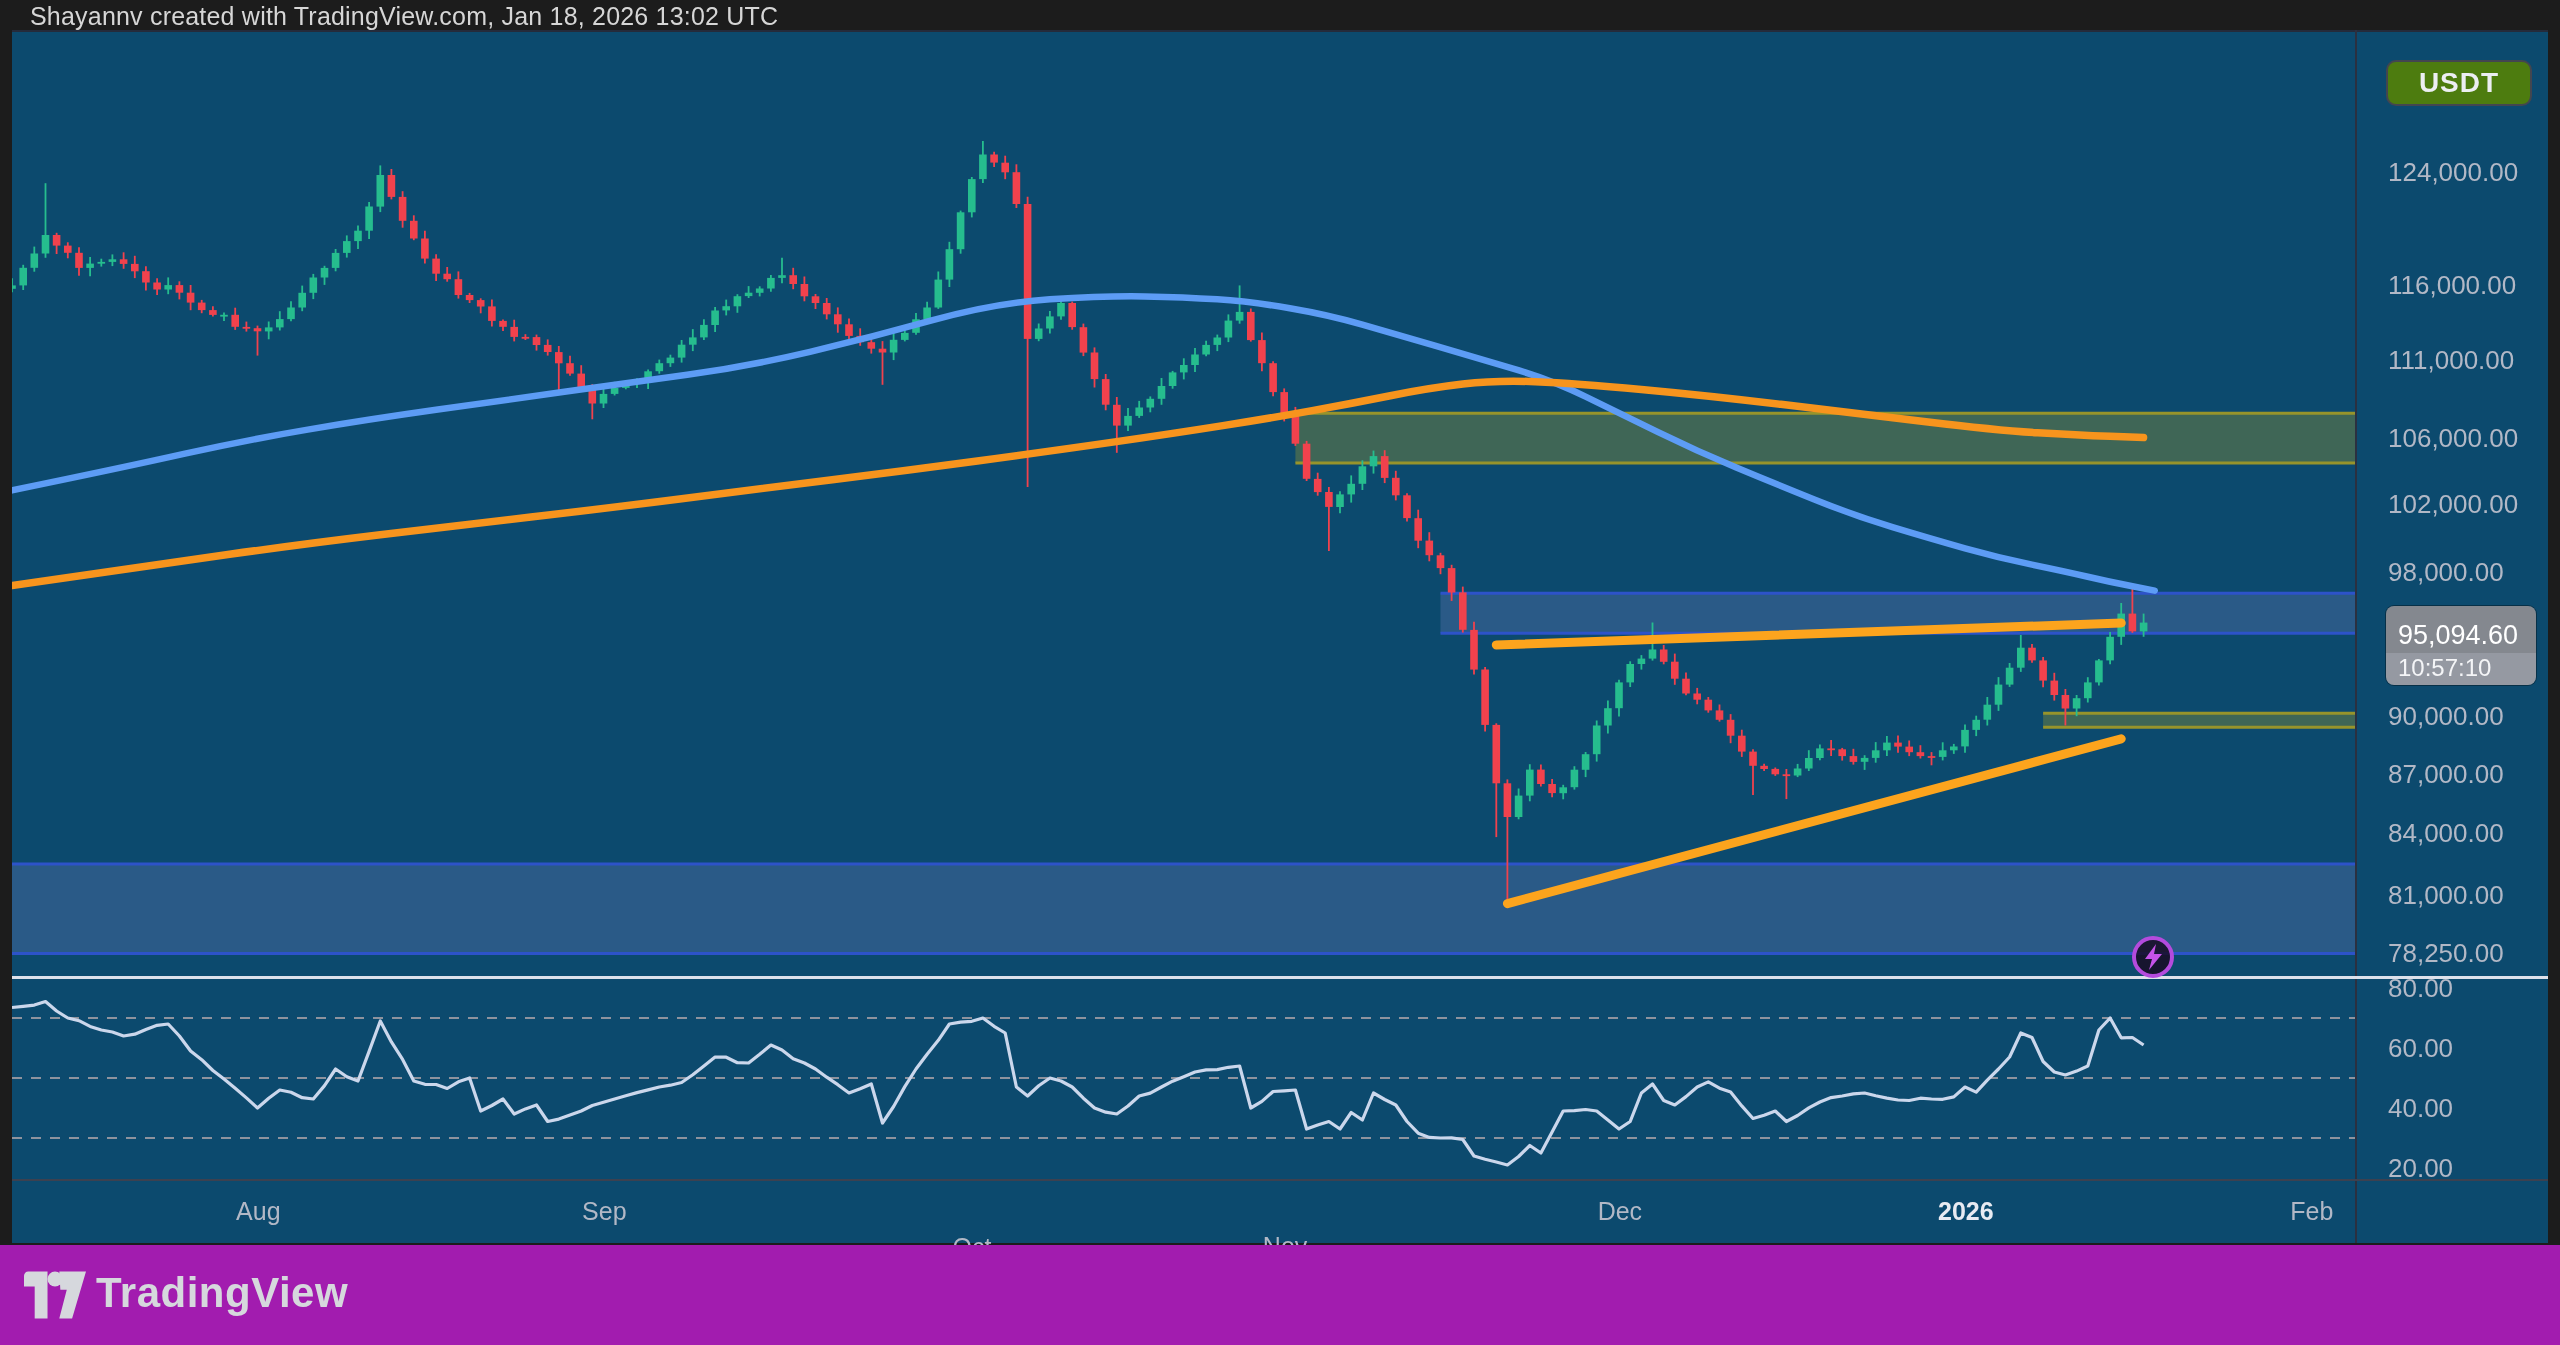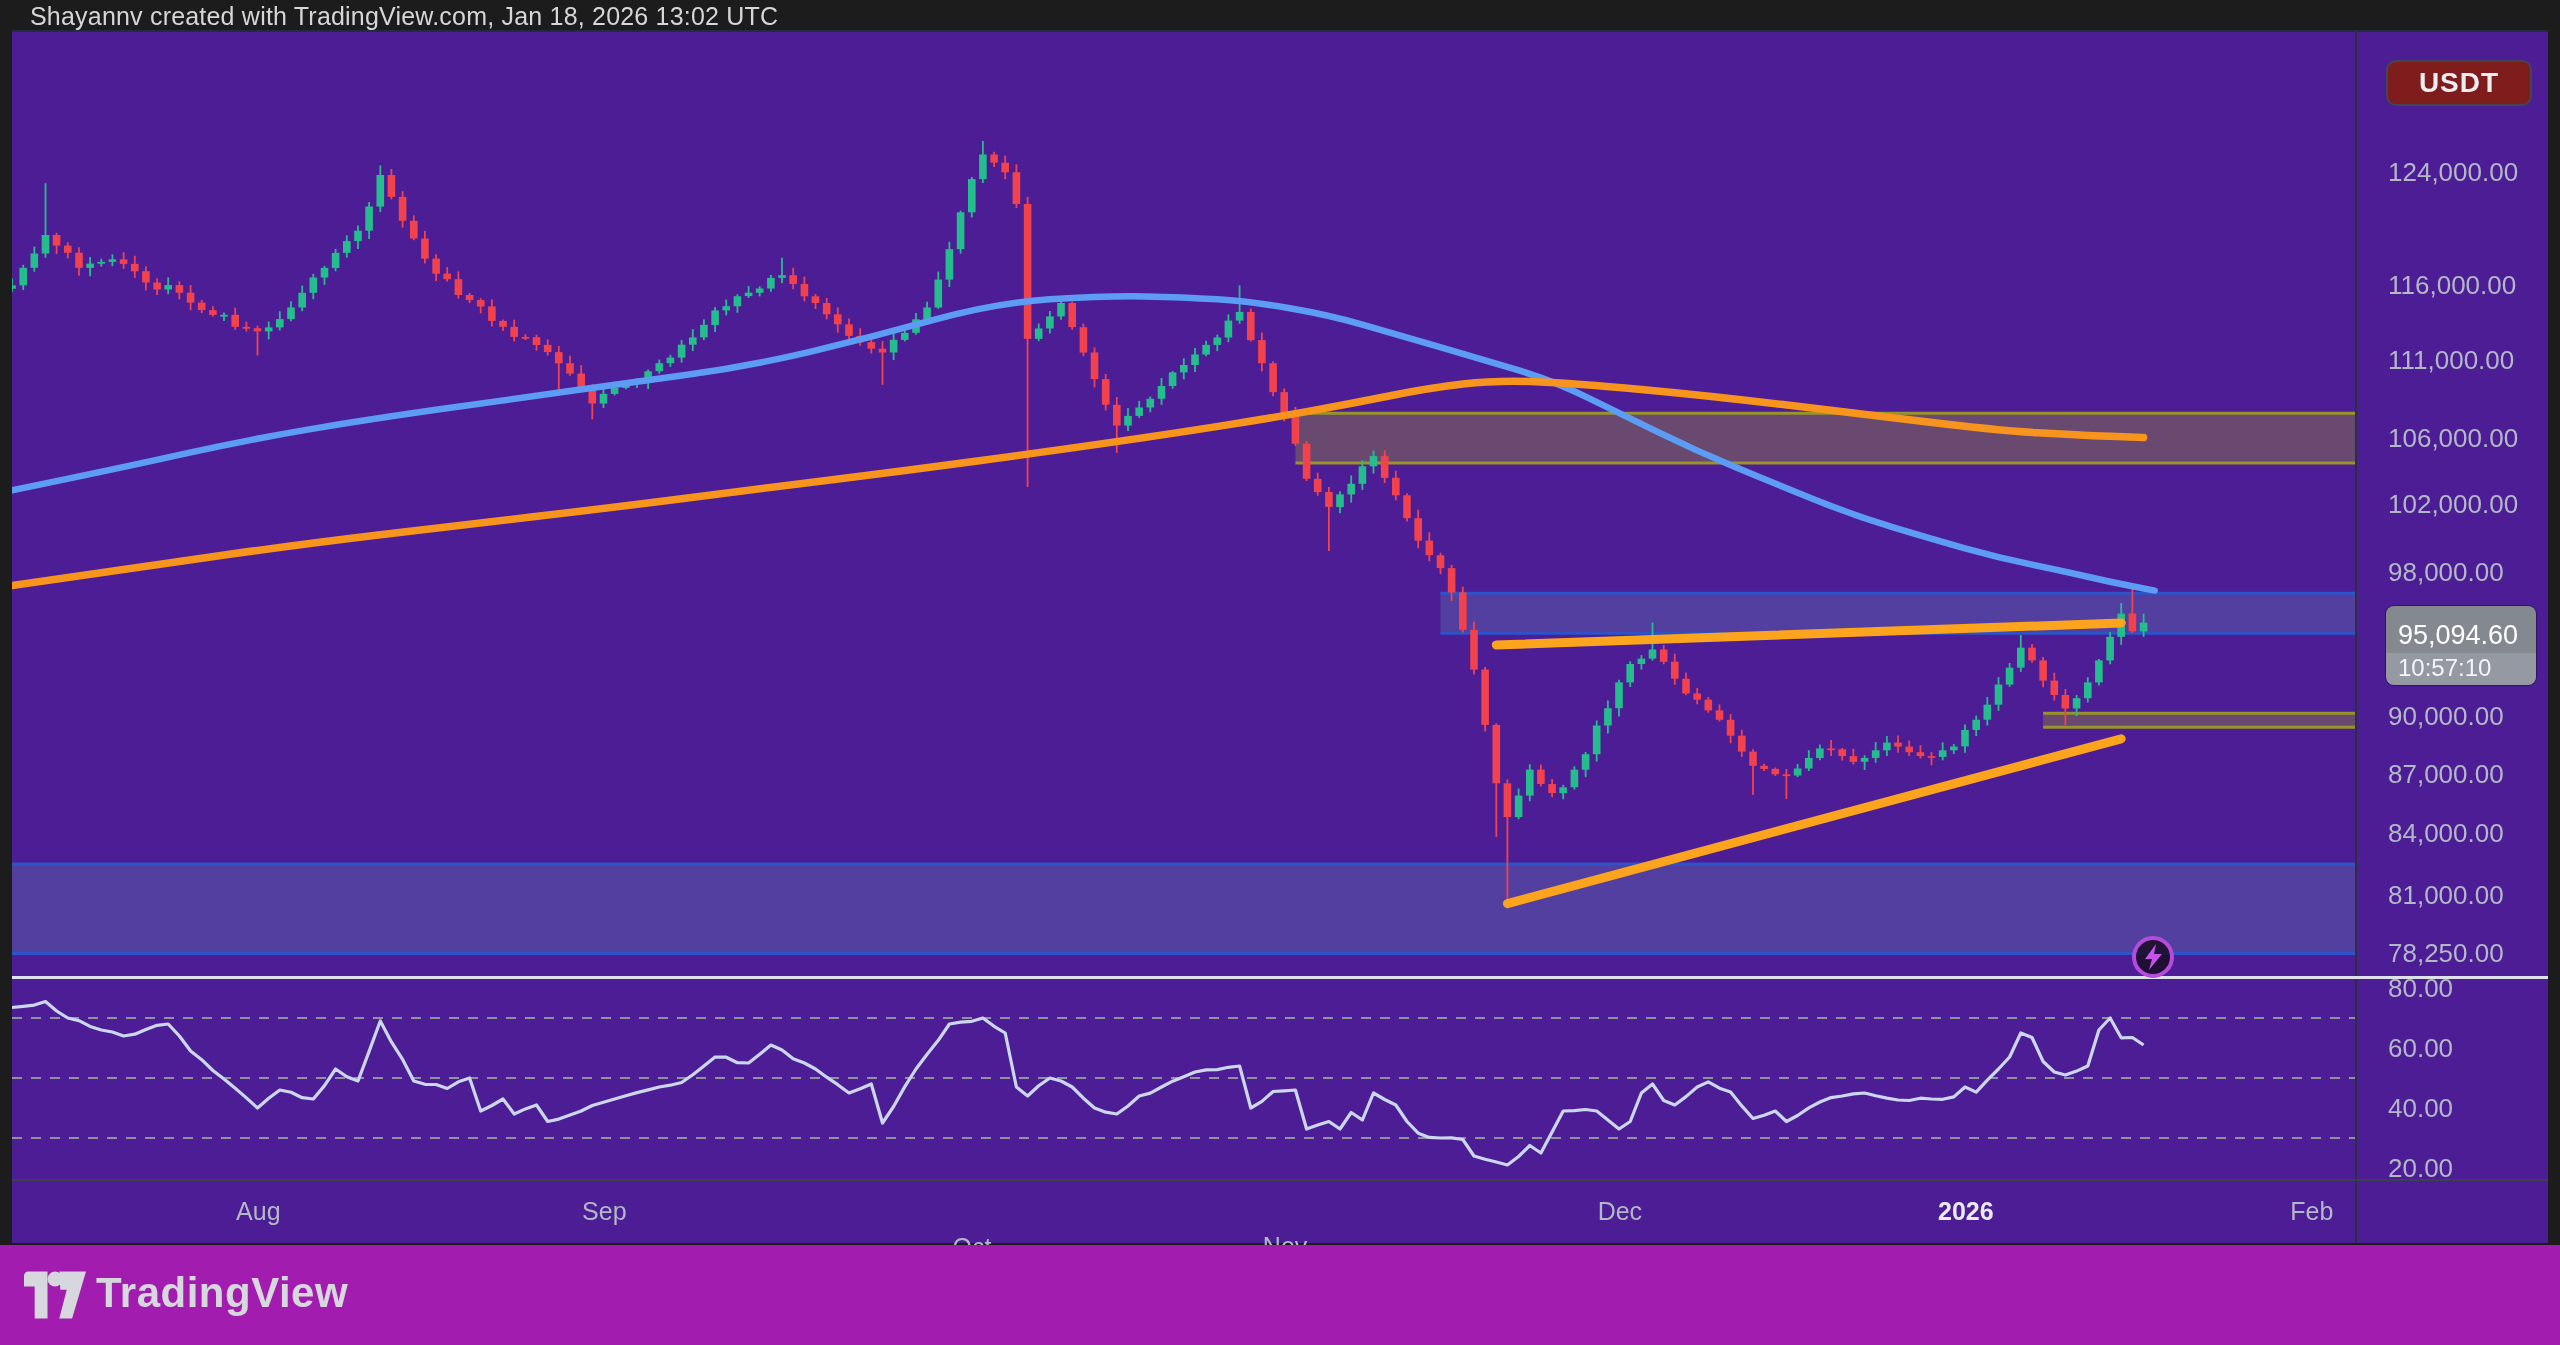--- a/index.html
+++ b/index.html
@@ -2,30 +2,30 @@
 <html><head>
 <meta charset="utf-8">
 <style>
   html,body{margin:0;padding:0;background:#101010;}
   .stage{position:relative;width:2560px;height:1345px;background:#1c1c1c;
          font-family:"Liberation Sans",sans-serif;overflow:hidden;}
   
   .topbar{position:absolute;left:0;top:0;width:2560px;height:30px;background:#1c1c1c;}
   .topbar span{position:absolute;left:30px;top:2px;font-size:25px;color:#d6d6d6;letter-spacing:.2px;}
   
-  .chart-region{position:absolute;left:12px;top:30px;width:2536px;height:1213px;background:#4c1d95;}
+  .chart-region{position:absolute;left:12px;top:30px;width:2536px;height:1213px;background:#0c4a6e;}
   .chart-region svg.plot{position:absolute;left:0;top:0;}      
   .vborder{position:absolute;top:0;width:2px;height:1213px;background:#2b3040;}
   .topborder{position:absolute;left:0;top:0;width:2536px;height:2px;background:#252b3b;}
   
   .axis-label{position:absolute;color:#b2b8c6;font-size:26px;white-space:nowrap;transform:translateY(-50%);}
   .time-label{position:absolute;color:#b2b8c6;font-size:25px;white-space:nowrap;transform:translateX(-50%);top:1167px;}
   .time-label.bold{font-weight:bold;color:#e8ebf2;}
   
-  .usdt-chip{position:absolute;left:2386px;top:60px;width:146px;height:46px;background:#7f1d1d;
+  .usdt-chip{position:absolute;left:2386px;top:60px;width:146px;height:46px;background:#4d7c0f;
              border:2px solid #434650;border-radius:10px;color:#eceef2;font-size:28px;font-weight:600;
              display:flex;align-items:center;justify-content:center;letter-spacing:1px;box-sizing:border-box;}
   
   .price-badge{position:absolute;left:2386px;width:150px;border-radius:8px;overflow:hidden;
                box-shadow:0 0 0 1px rgba(0,0,0,.35);}
   .price-badge .px{background:#84888f;color:#ffffff;font-size:27px;text-align:left;padding:14px 0 2px 12px;}
   .price-badge .cd{background:#9599a2;color:#f4f5f7;font-size:24px;text-align:left;padding:1px 0 3px 12px;}
   
   .footer{position:absolute;left:0;top:1245px;width:2560px;height:100px;background:#a21caf;}
   .footer .brand{position:absolute;left:96px;top:24px;font-size:42px;font-weight:bold;color:#d6d8dd;letter-spacing:.5px;}

